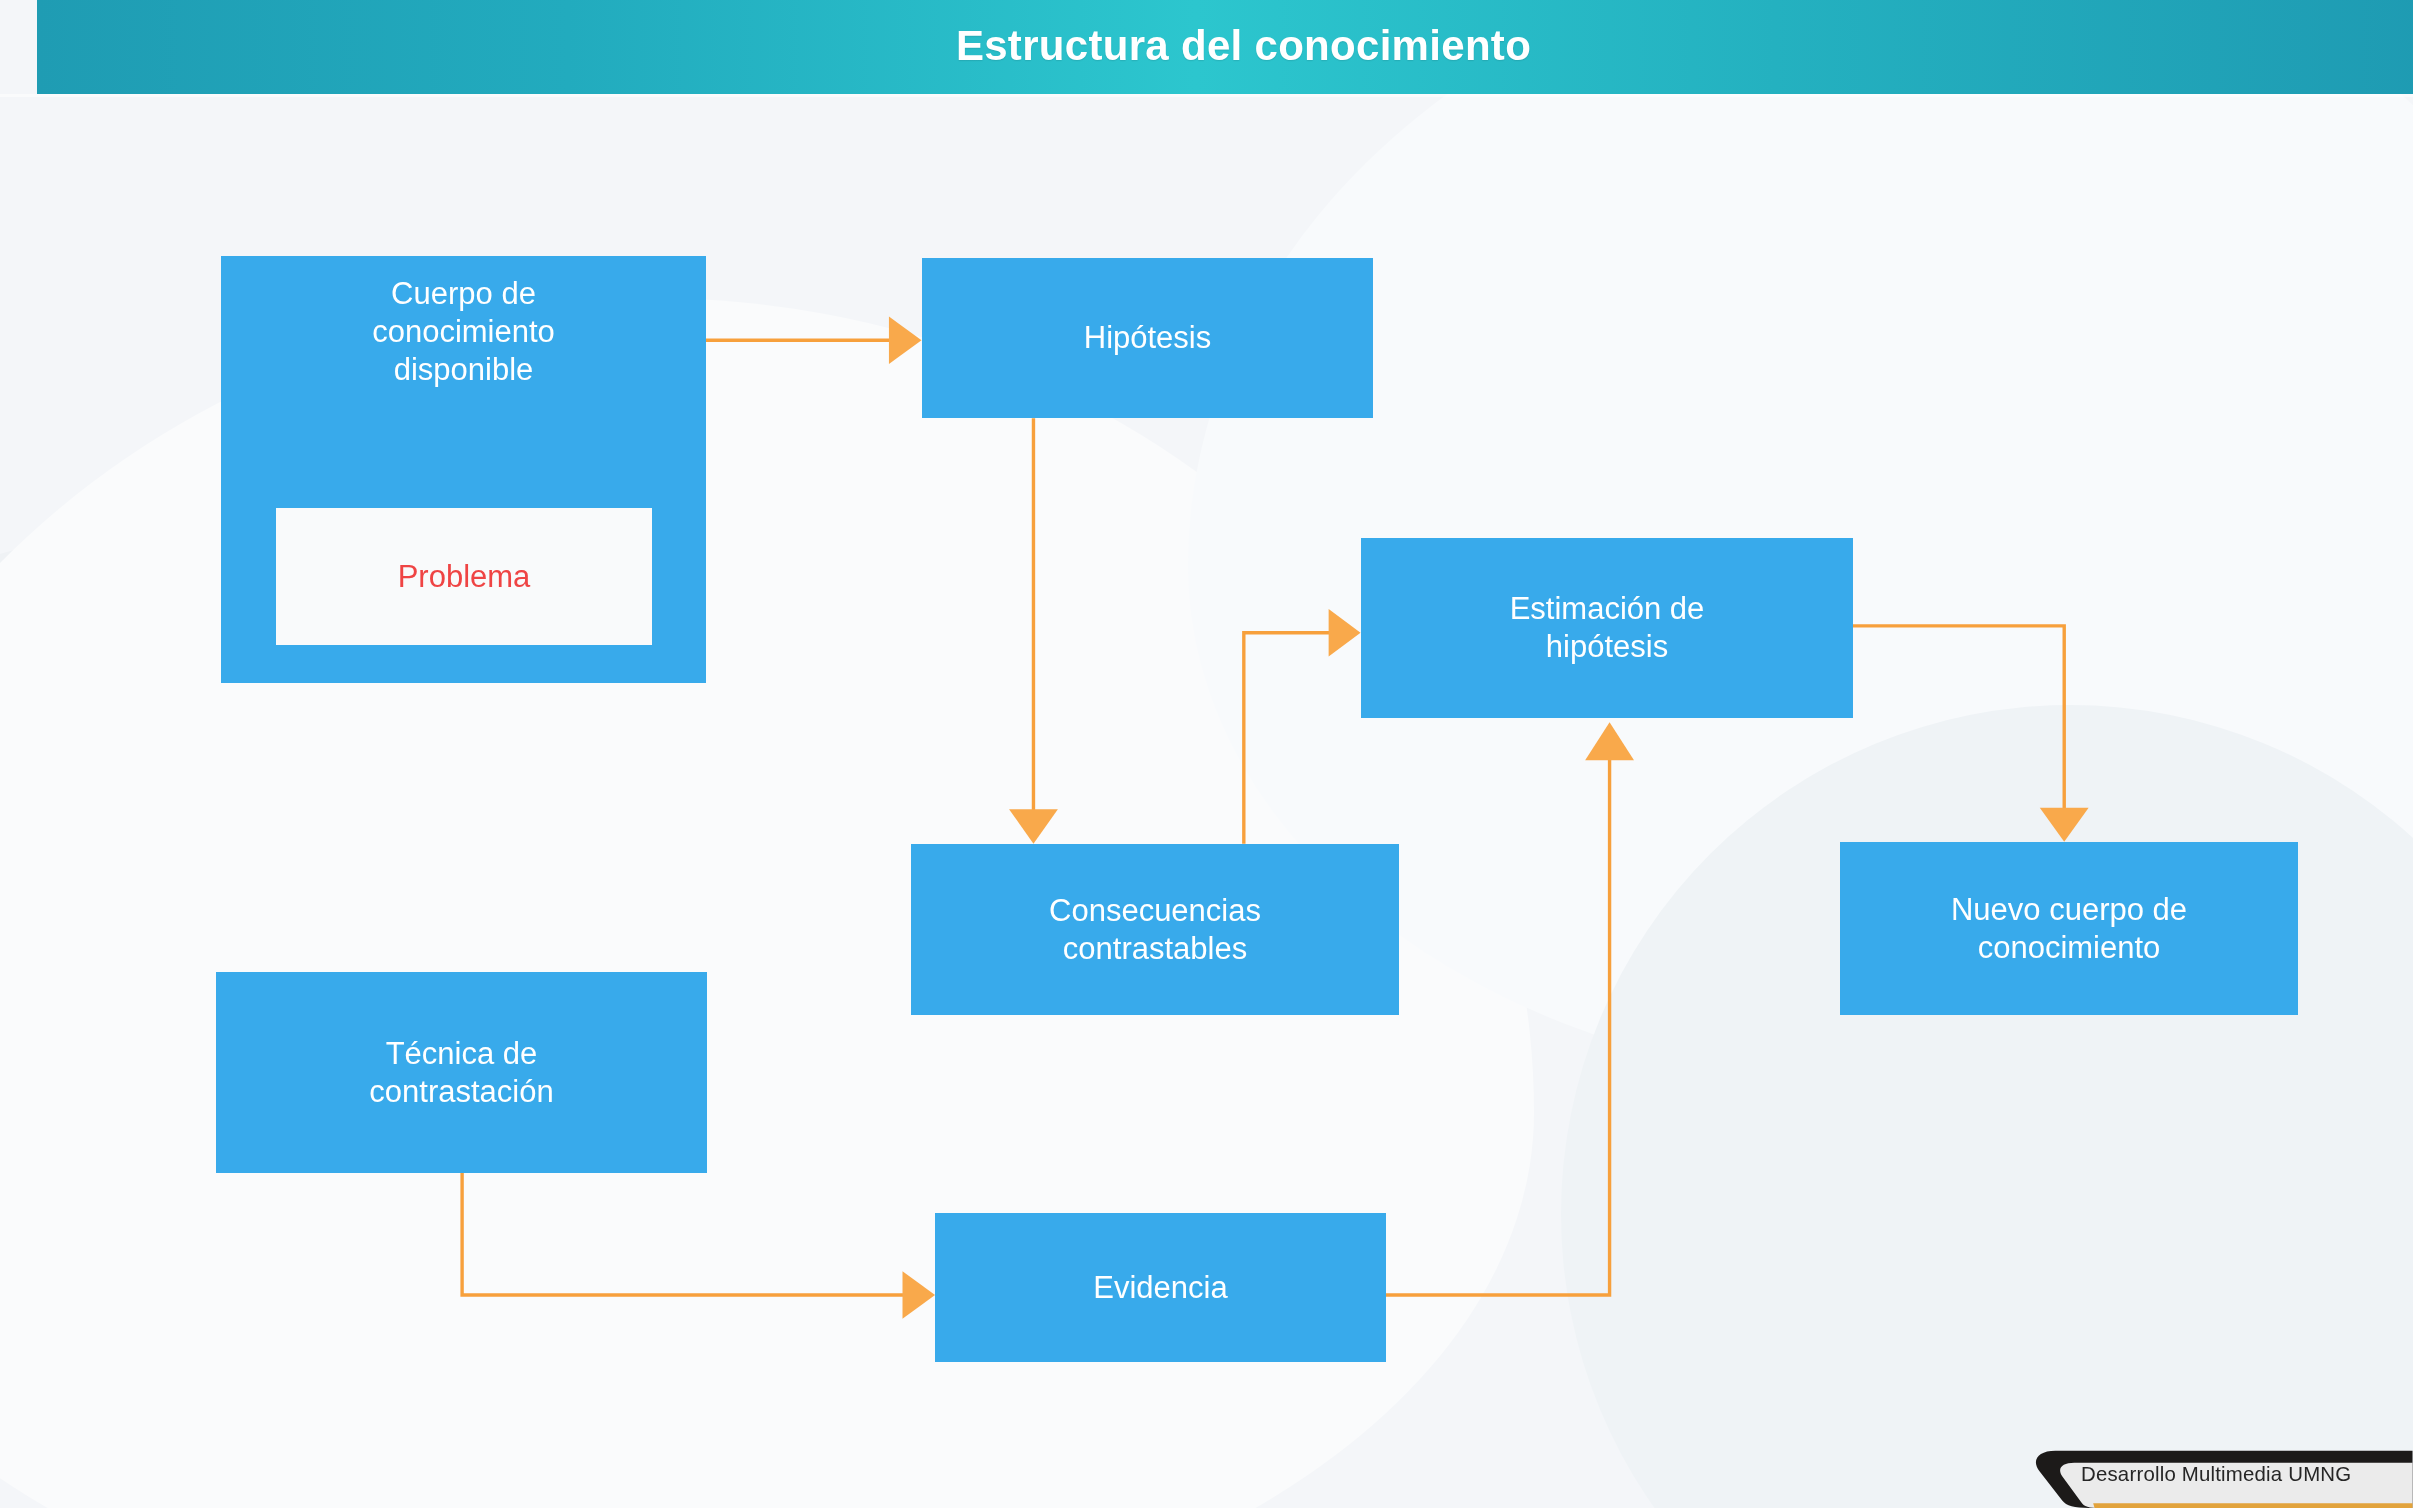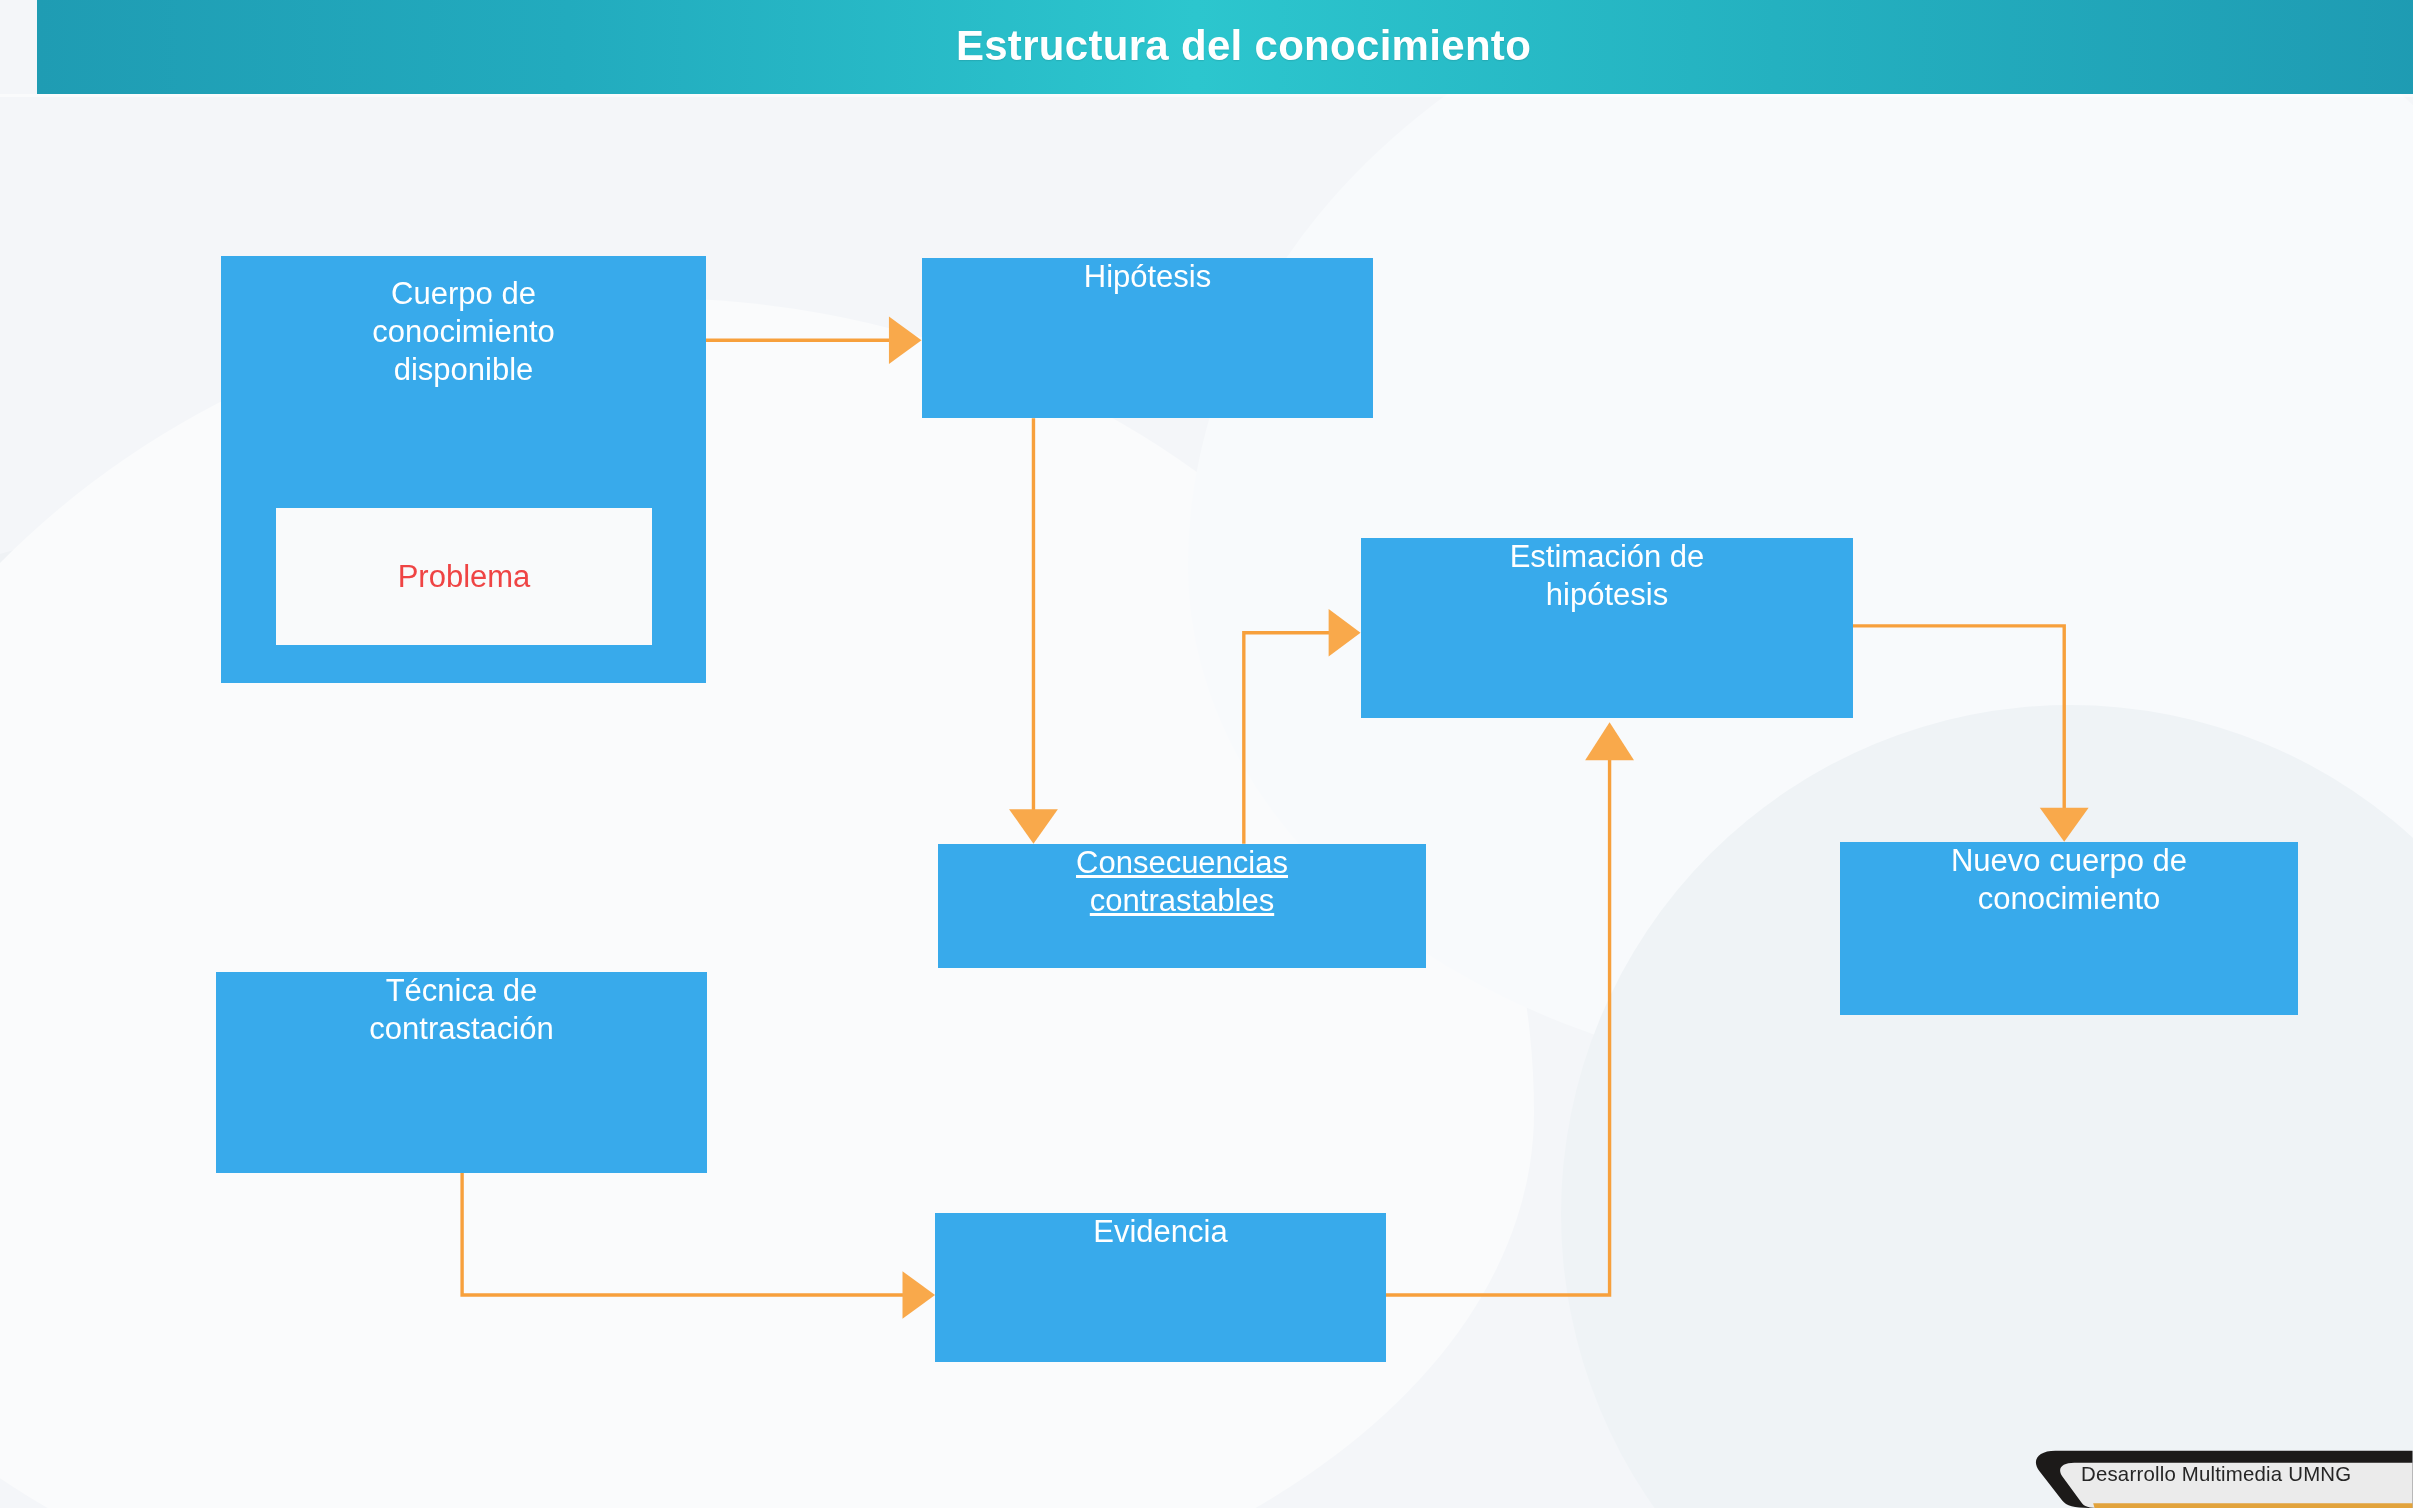--- a/index.html
+++ b/index.html
@@ -29,38 +29,38 @@
     color:#FFFFFF;font-size:42px;font-weight:bold;letter-spacing:0.3px;
     font-family:"Liberation Sans", sans-serif;
     text-shadow:0 0.7px 1.4px rgba(0,0,0,0.10);
     margin-top:-1.4px;
   }
   .header-underline{position:absolute;left:0;top:94px;width:2413px;height:2.7px;background:rgba(255,255,255,0.55);}
 
   
   .node{
     position:absolute;background:#38AAEB;color:#FFFFFF;
-    display:flex;flex-direction:column;align-items:center;justify-content:flex-start;
+    display:flex;flex-direction:column;align-items:center;justify-content:center;
     text-align:center;line-height:1.22;font-size:31px;
     font-family:"Liberation Sans", sans-serif;
     box-sizing:border-box;
   }
   .node .label{white-space:pre-line;display:block;}
   .subbox{
     background:#F9FAFB;color:#ef4444;font-size:31px;
     display:flex;align-items:center;justify-content:center;
     box-sizing:border-box;
   }
 
   
   #n-cuerpo{left:221px;top:256px;width:485px;height:427px;justify-content:flex-start;padding-top:19px;}
   #n-cuerpo .subbox{position:absolute;left:55px;top:252px;width:376px;height:137px;}
   #n-hipotesis{left:922px;top:258px;width:451px;height:160px;}
   #n-estimacion{left:1361px;top:538px;width:492px;height:180px;}
-  #n-consecuencias{left:938px;top:844px;width:488px;height:124px;text-decoration:underline;}
+  #n-consecuencias{left:911px;top:844px;width:488px;height:171px;}
   #n-nuevo{left:1840px;top:842px;width:458px;height:173px;}
   #n-tecnica{left:216px;top:972px;width:491px;height:201px;}
   #n-evidencia{left:935px;top:1213px;width:451px;height:149px;}
 
   
   .conn{position:absolute;left:0;top:0;width:2413px;height:1509px;pointer-events:none;}
 
   
   .footer{position:absolute;left:2023px;top:1444px;width:391px;height:64px;}
   .footer-text{

